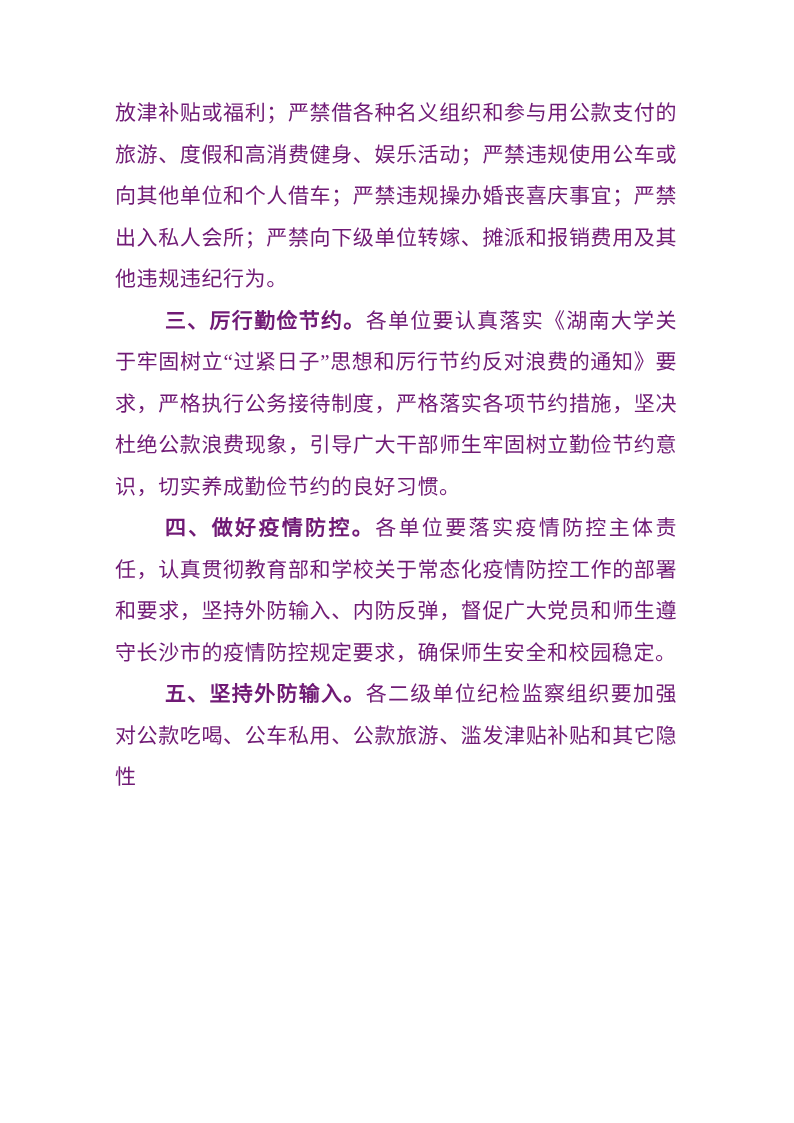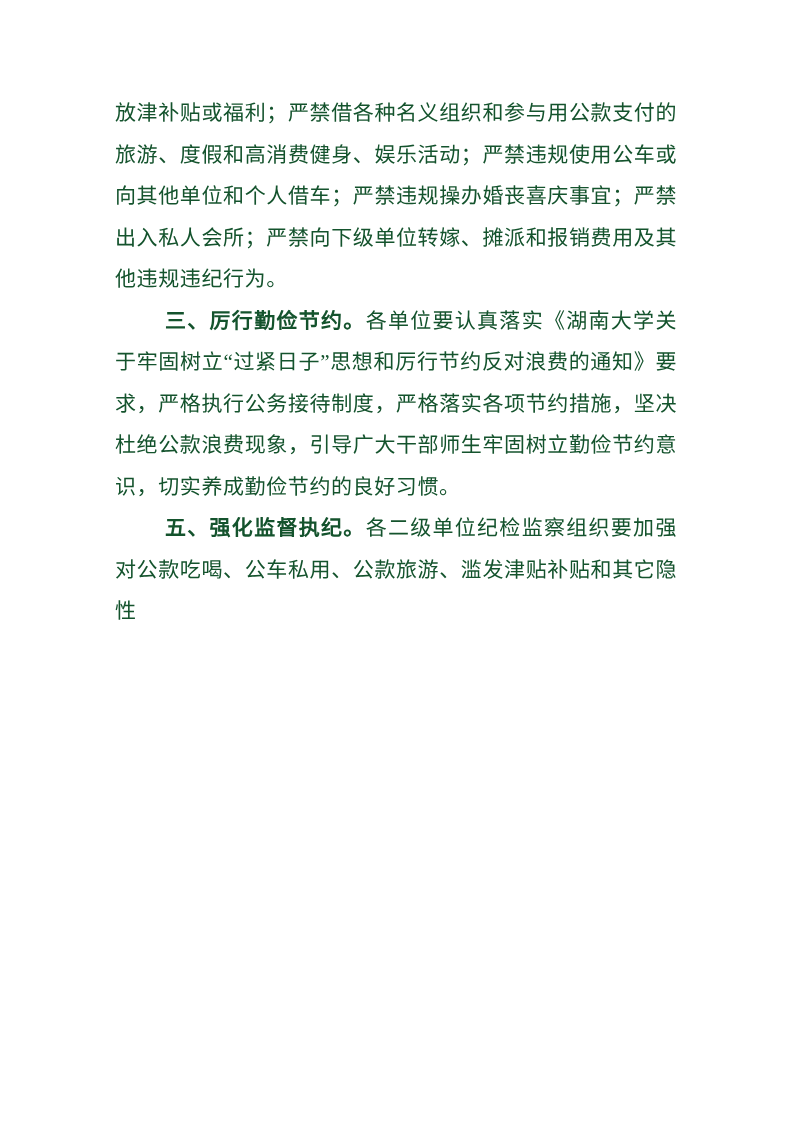--- a/index.html
+++ b/index.html
@@ -23,38 +23,39 @@
     color: #000000;
   }
   p.para {
     margin: 0;
     padding: 0;
     font-size: 21px;
     line-height: 41.5px;
     letter-spacing: 0.6px;
     text-align: justify;
     text-indent: 50px;
-    color: #14532d;
+    color: #701a75;
     word-break: break-all;
   }
   p.para.continuation {
     text-indent: 0;
   }
   p.para strong.heading {
     font-weight: bold;
   }
 </style>
 </head>
 <body>
 
 <div class="page">
   <div class="content">
 
     <p class="para continuation"><span>放津补贴或福利；严禁借各种名义组织和参与用公款支付的旅游、度假和高消费健身、娱乐活动；严禁违规使用公车或向其他单位和个人借车；严禁违规操办婚丧喜庆事宜；严禁出入私人会所；严禁向下级单位转嫁、摊派和报销费用及其他违规违纪行为。</span></p>
 
 
     <p class="para"><strong class="heading">三、厉行勤俭节约。</strong><span>各单位要认真落实《湖南大学关于牢固树立“过紧日子”思想和厉行节约反对浪费的通知》要求，严格执行公务接待制度，严格落实各项节约措施，坚决杜绝公款浪费现象，引导广大干部师生牢固树立勤俭节约意识，切实养成勤俭节约的良好习惯。</span></p>
 
+    <p class="para"><strong class="heading">四、做好疫情防控。</strong><span>各单位要落实疫情防控主体责任，认真贯彻教育部和学校关于常态化疫情防控工作的部署和要求，坚持外防输入、内防反弹，督促广大党员和师生遵守长沙市的疫情防控规定要求，确保师生安全和校园稳定。</span></p>
 
-    <p class="para"><strong class="heading">五、强化监督执纪。</strong><span>各二级单位纪检监察组织要加强对公款吃喝、公车私用、公款旅游、滥发津贴补贴和其它隐性</span></p>
+    <p class="para"><strong class="heading">五、坚持外防输入。</strong><span>各二级单位纪检监察组织要加强对公款吃喝、公车私用、公款旅游、滥发津贴补贴和其它隐性</span></p>
 
   </div>
 </div>
 
 </body></html>

